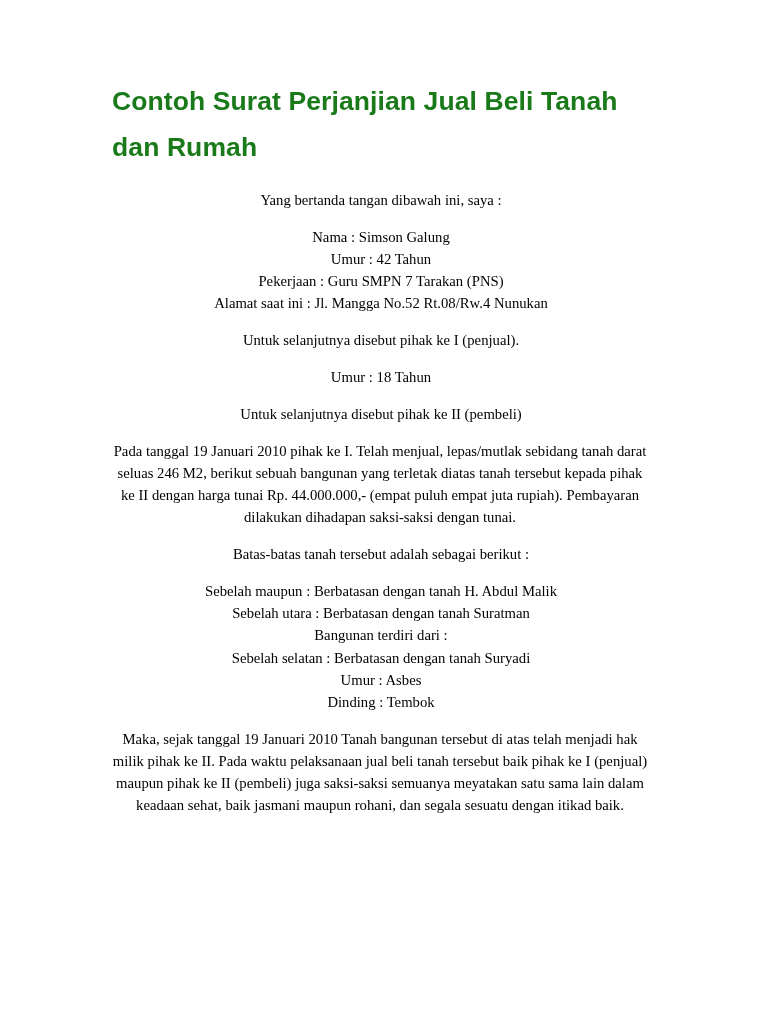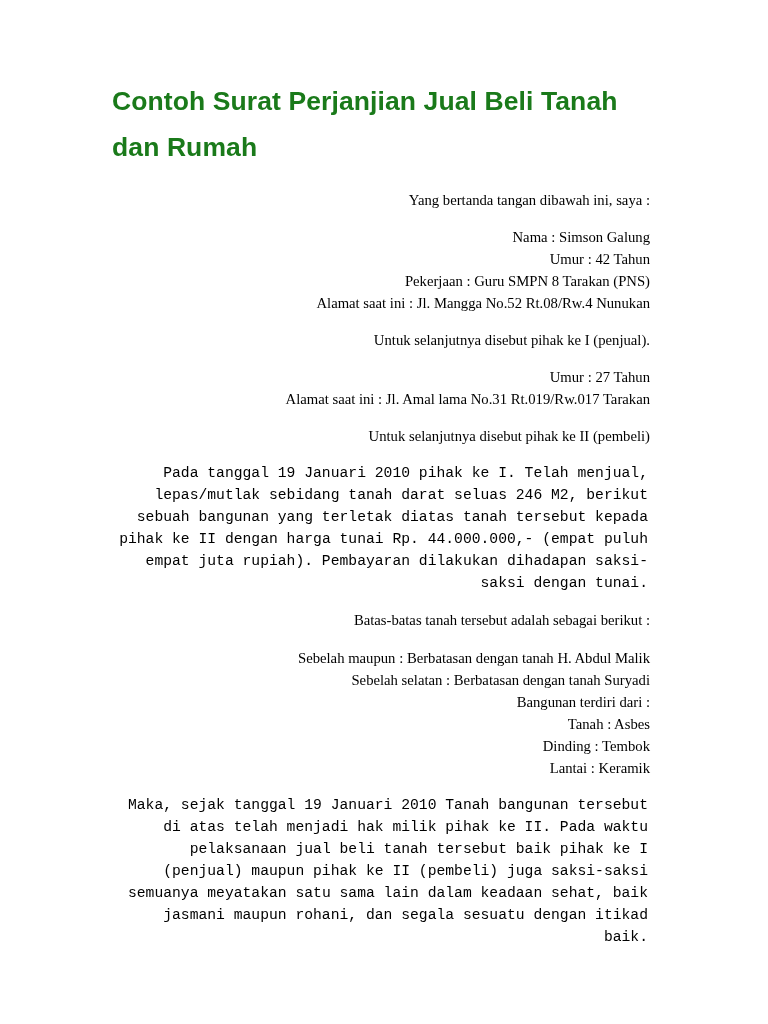--- a/index.html
+++ b/index.html
@@ -30,67 +30,65 @@
     letter-spacing: 0.1px;
     margin: 0 0 18px 0;
     max-width: 560px;
   }
   .body-block {
     font-family: "Liberation Serif", serif;
     font-size: 14.7px;
     line-height: 1.50;
     margin: 0 0 15px 0;
     max-width: 540px;
-    text-align: right;
+    text-align: center;
   }
   .body-block .line {
     display: block;
     white-space: pre-wrap;
   }
   .para {
     max-width: 536px;
-    font-family: Liberation Mono, monospace;
   }
 </style>
 </head>
 <body>
 
 <div class="page">
   <h1 class="doc-title" style="color: rgb(26, 122, 26);">Contoh Surat Perjanjian Jual Beli Tanah dan Rumah</h1>
   <div id="doc-body">
       <p class="body-block">
         <span class="line">Yang bertanda tangan dibawah ini, saya :</span>
       </p>
       <p class="body-block">
         <span class="line">Nama : Simson Galung</span>
         <span class="line">Umur : 42 Tahun</span>
-        <span class="line">Pekerjaan : Guru SMPN 8 Tarakan (PNS)</span>
+        <span class="line">Pekerjaan : Guru SMPN 7 Tarakan (PNS)</span>
         <span class="line">Alamat saat ini : Jl. Mangga No.52 Rt.08/Rw.4 Nunukan</span>
       </p>
       <p class="body-block">
         <span class="line">Untuk selanjutnya disebut pihak ke I (penjual).</span>
       </p>
       <p class="body-block">
-        <span class="line">Umur : 27 Tahun</span>
-        <span class="line">Alamat saat ini : Jl. Amal lama No.31 Rt.019/Rw.017 Tarakan</span>
+        <span class="line">Umur : 18 Tahun</span>
       </p>
       <p class="body-block">
         <span class="line">Untuk selanjutnya disebut pihak ke II (pembeli)</span>
       </p>
       <p class="body-block para">
         <span class="line">Pada tanggal 19 Januari 2010 pihak ke I. Telah menjual, lepas/mutlak sebidang tanah darat seluas 246 M2, berikut sebuah bangunan yang terletak diatas tanah tersebut kepada pihak ke II dengan harga tunai Rp. 44.000.000,- (empat puluh empat juta rupiah). Pembayaran dilakukan dihadapan saksi-saksi dengan tunai.</span>
       </p>
       <p class="body-block">
         <span class="line">Batas-batas tanah tersebut adalah sebagai berikut :</span>
       </p>
       <p class="body-block">
         <span class="line">Sebelah maupun : Berbatasan dengan tanah H. Abdul Malik</span>
+        <span class="line">Sebelah utara : Berbatasan dengan tanah Suratman</span>
+        <span class="line">Bangunan terdiri dari :</span>
         <span class="line">Sebelah selatan : Berbatasan dengan tanah Suryadi</span>
-        <span class="line">Bangunan terdiri dari :</span>
-        <span class="line">Tanah : Asbes</span>
+        <span class="line">Umur : Asbes</span>
         <span class="line">Dinding : Tembok</span>
-        <span class="line">Lantai : Keramik</span>
       </p>
       <p class="body-block para">
         <span class="line">Maka, sejak tanggal 19 Januari 2010 Tanah bangunan tersebut di atas telah menjadi hak milik pihak ke II. Pada waktu pelaksanaan jual beli tanah tersebut baik pihak ke I (penjual) maupun pihak ke II (pembeli) juga saksi-saksi semuanya meyatakan satu sama lain dalam keadaan sehat, baik jasmani maupun rohani, dan segala sesuatu dengan itikad baik.</span>
       </p>
     </div>
 </div>
 
 </body></html>

